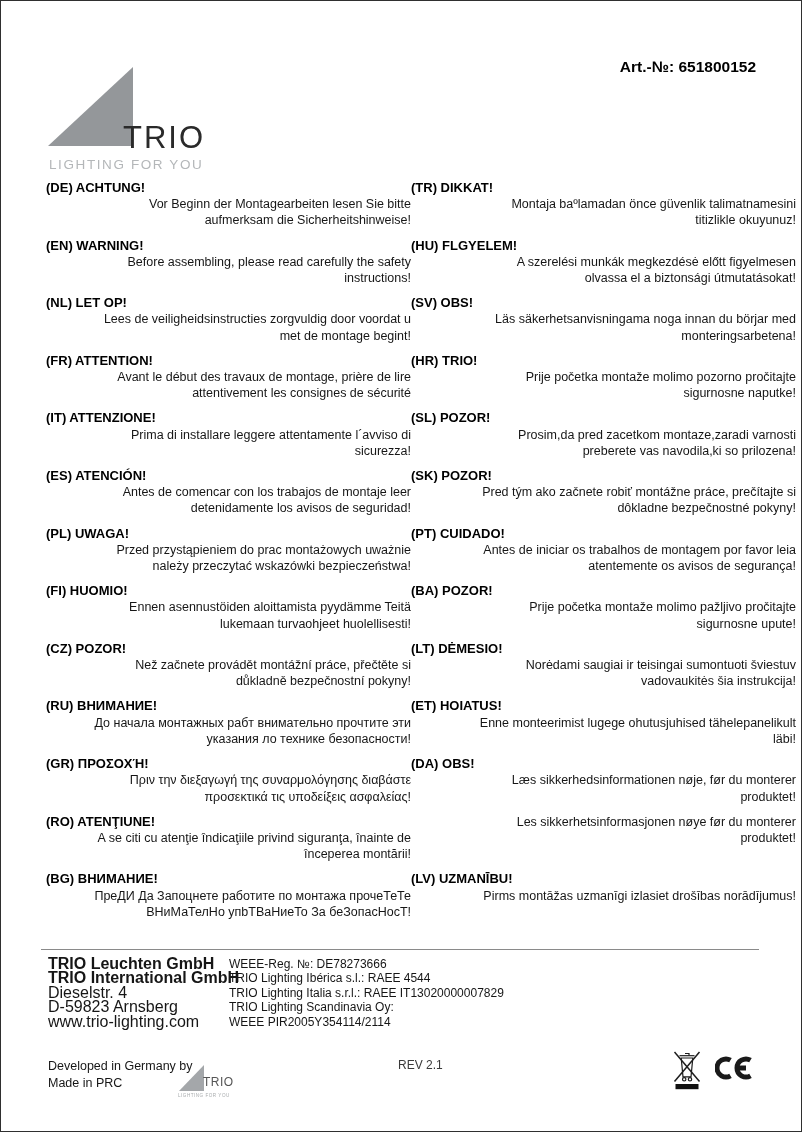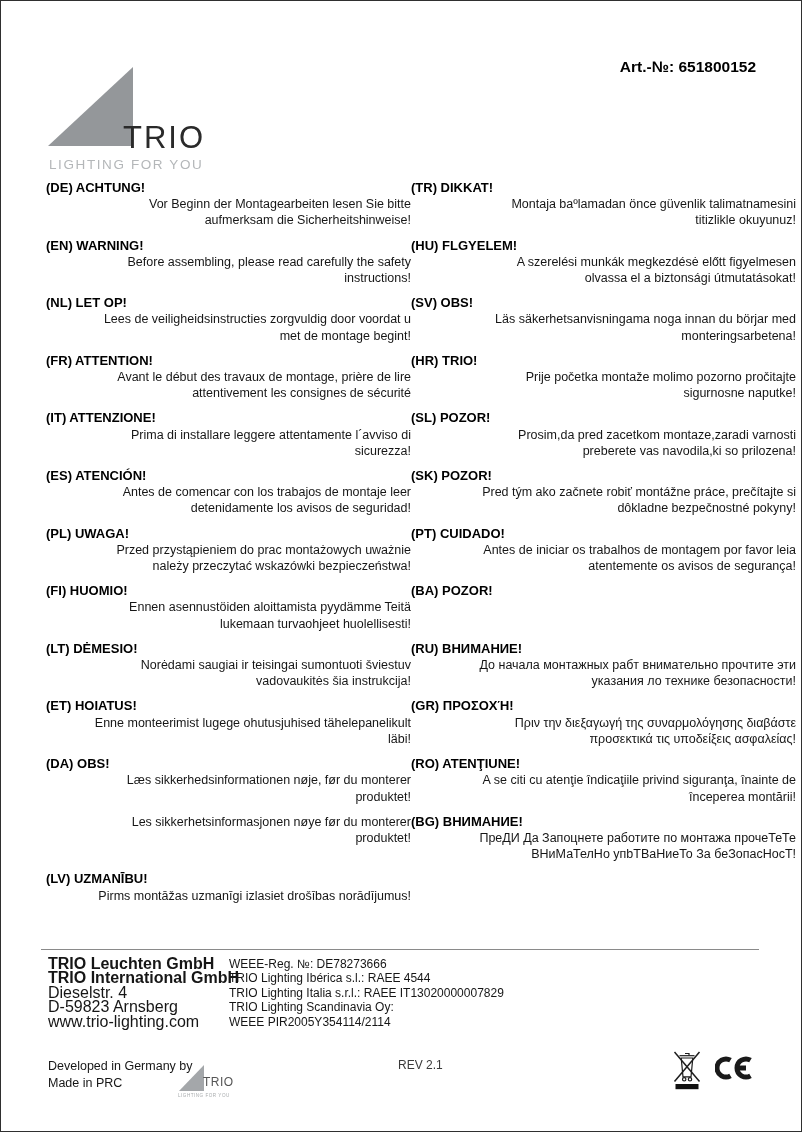--- a/index.html
+++ b/index.html
@@ -154,22 +154,29 @@
   </div>
 
   <div class="block">
     <div class="block-title">(FI) HUOMIO!</div>
     <div class="block-body">Ennen asennustöiden aloittamista pyydämme Teitä
 lukemaan turvaohjeet huolellisesti!</div>
   </div>
 
   <div class="block">
     <div class="block-title">(BA) POZOR!</div>
-  </div>
-
+    <div class="block-body">Prije početka montaže molimo pažljivo pročitajte
+sigurnosne upute!</div>
+  </div>
+
+  <div class="block">
+    <div class="block-title">(CZ) POZOR!</div>
+    <div class="block-body">Než začnete provádět montážní práce, přečtěte si
+důkladně bezpečnostní pokyny!</div>
+  </div>
 
   <div class="block">
     <div class="block-title">(LT) DĖMESIO!</div>
     <div class="block-body">Norėdami saugiai ir teisingai sumontuoti šviestuv
 vadovaukitės šia instrukcija!</div>
   </div>
 
   <div class="block">
     <div class="block-title">(RU) ВНИМАНИЕ!</div>
     <div class="block-body">До начала монтажных рабт внимательно прочтите эти

